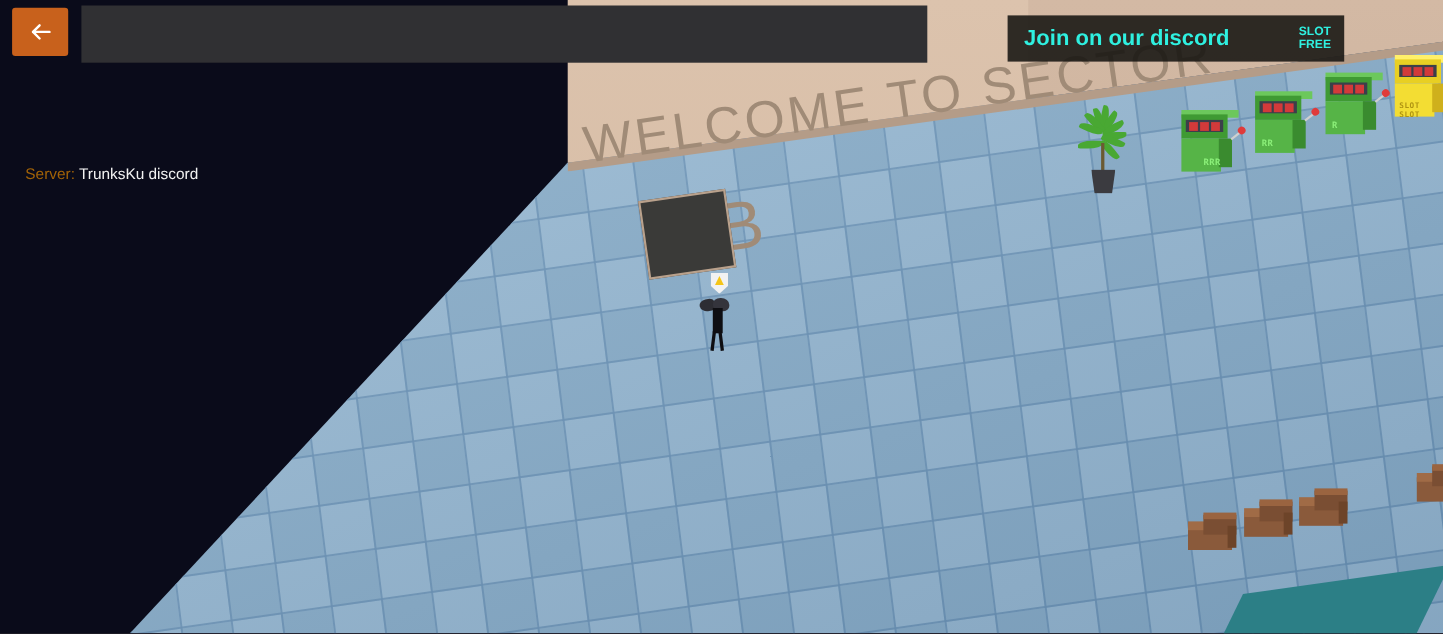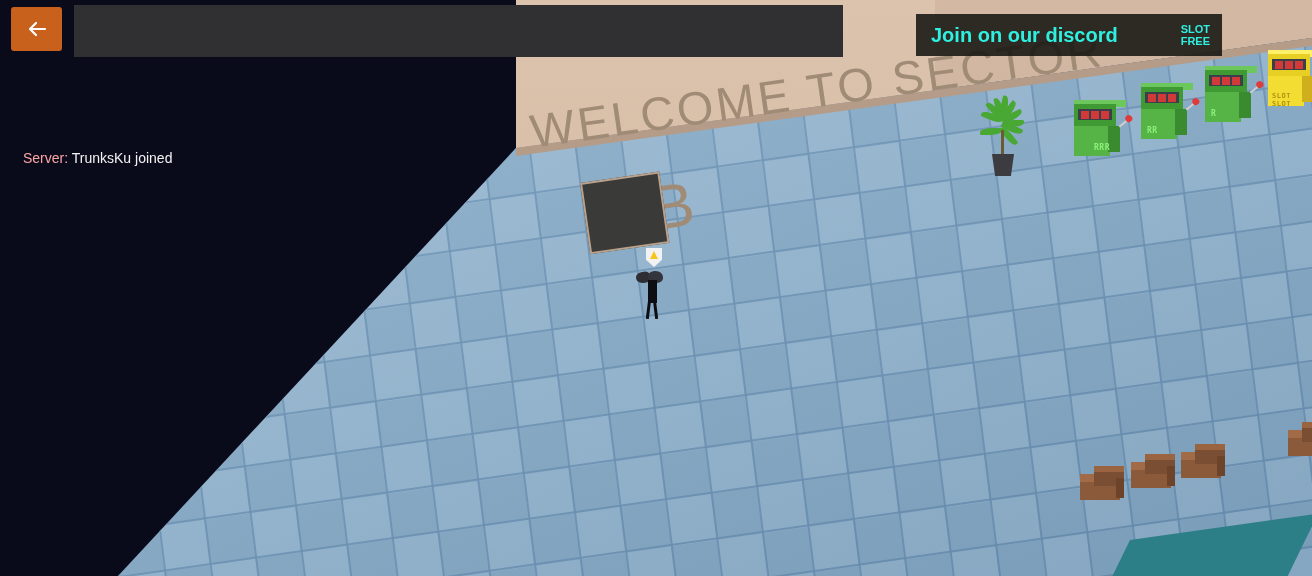--- a/index.html
+++ b/index.html
@@ -180,21 +180,21 @@
     font-family:"Liberation Sans", sans-serif; white-space:nowrap;
   }
   #discord-cta {
     position:absolute; right:12px; top:50%; transform:translateY(-50%);
     color:#2ff0e0; font-size:11px; font-weight:bold; line-height:12px;
     font-family:"Liberation Sans", sans-serif; text-align:left;
   }
 
   #chat-log { position:absolute; left:23px; top:150px; z-index:20; }
   .chat-line { font-size:14px; font-family:"Liberation Sans", sans-serif; white-space:nowrap; }
-  .chat-sender { color:#fca5a5; }
+  .chat-sender { color:#a16207; }
   .chat-body { color:#f2f2f2; }
 </style>
 </head>
 <body>
 
 <div id="app">
 
   <div id="world">
 
     <div class="floor-clip">
@@ -381,17 +381,17 @@
     <div id="discord-text">Join on our discord</div>
     <div id="discord-cta">
       <div>SLOT</div>
       <div>FREE</div>
     </div>
   </div>
 
   <div id="chat-log">
     <div class="chat-line">
       <span class="chat-sender">Server:</span>
-      <span class="chat-body">TrunksKu joined</span>
+      <span class="chat-body">TrunksKu discord</span>
     </div>
   </div>
 
 </div>
 
 </body></html>

